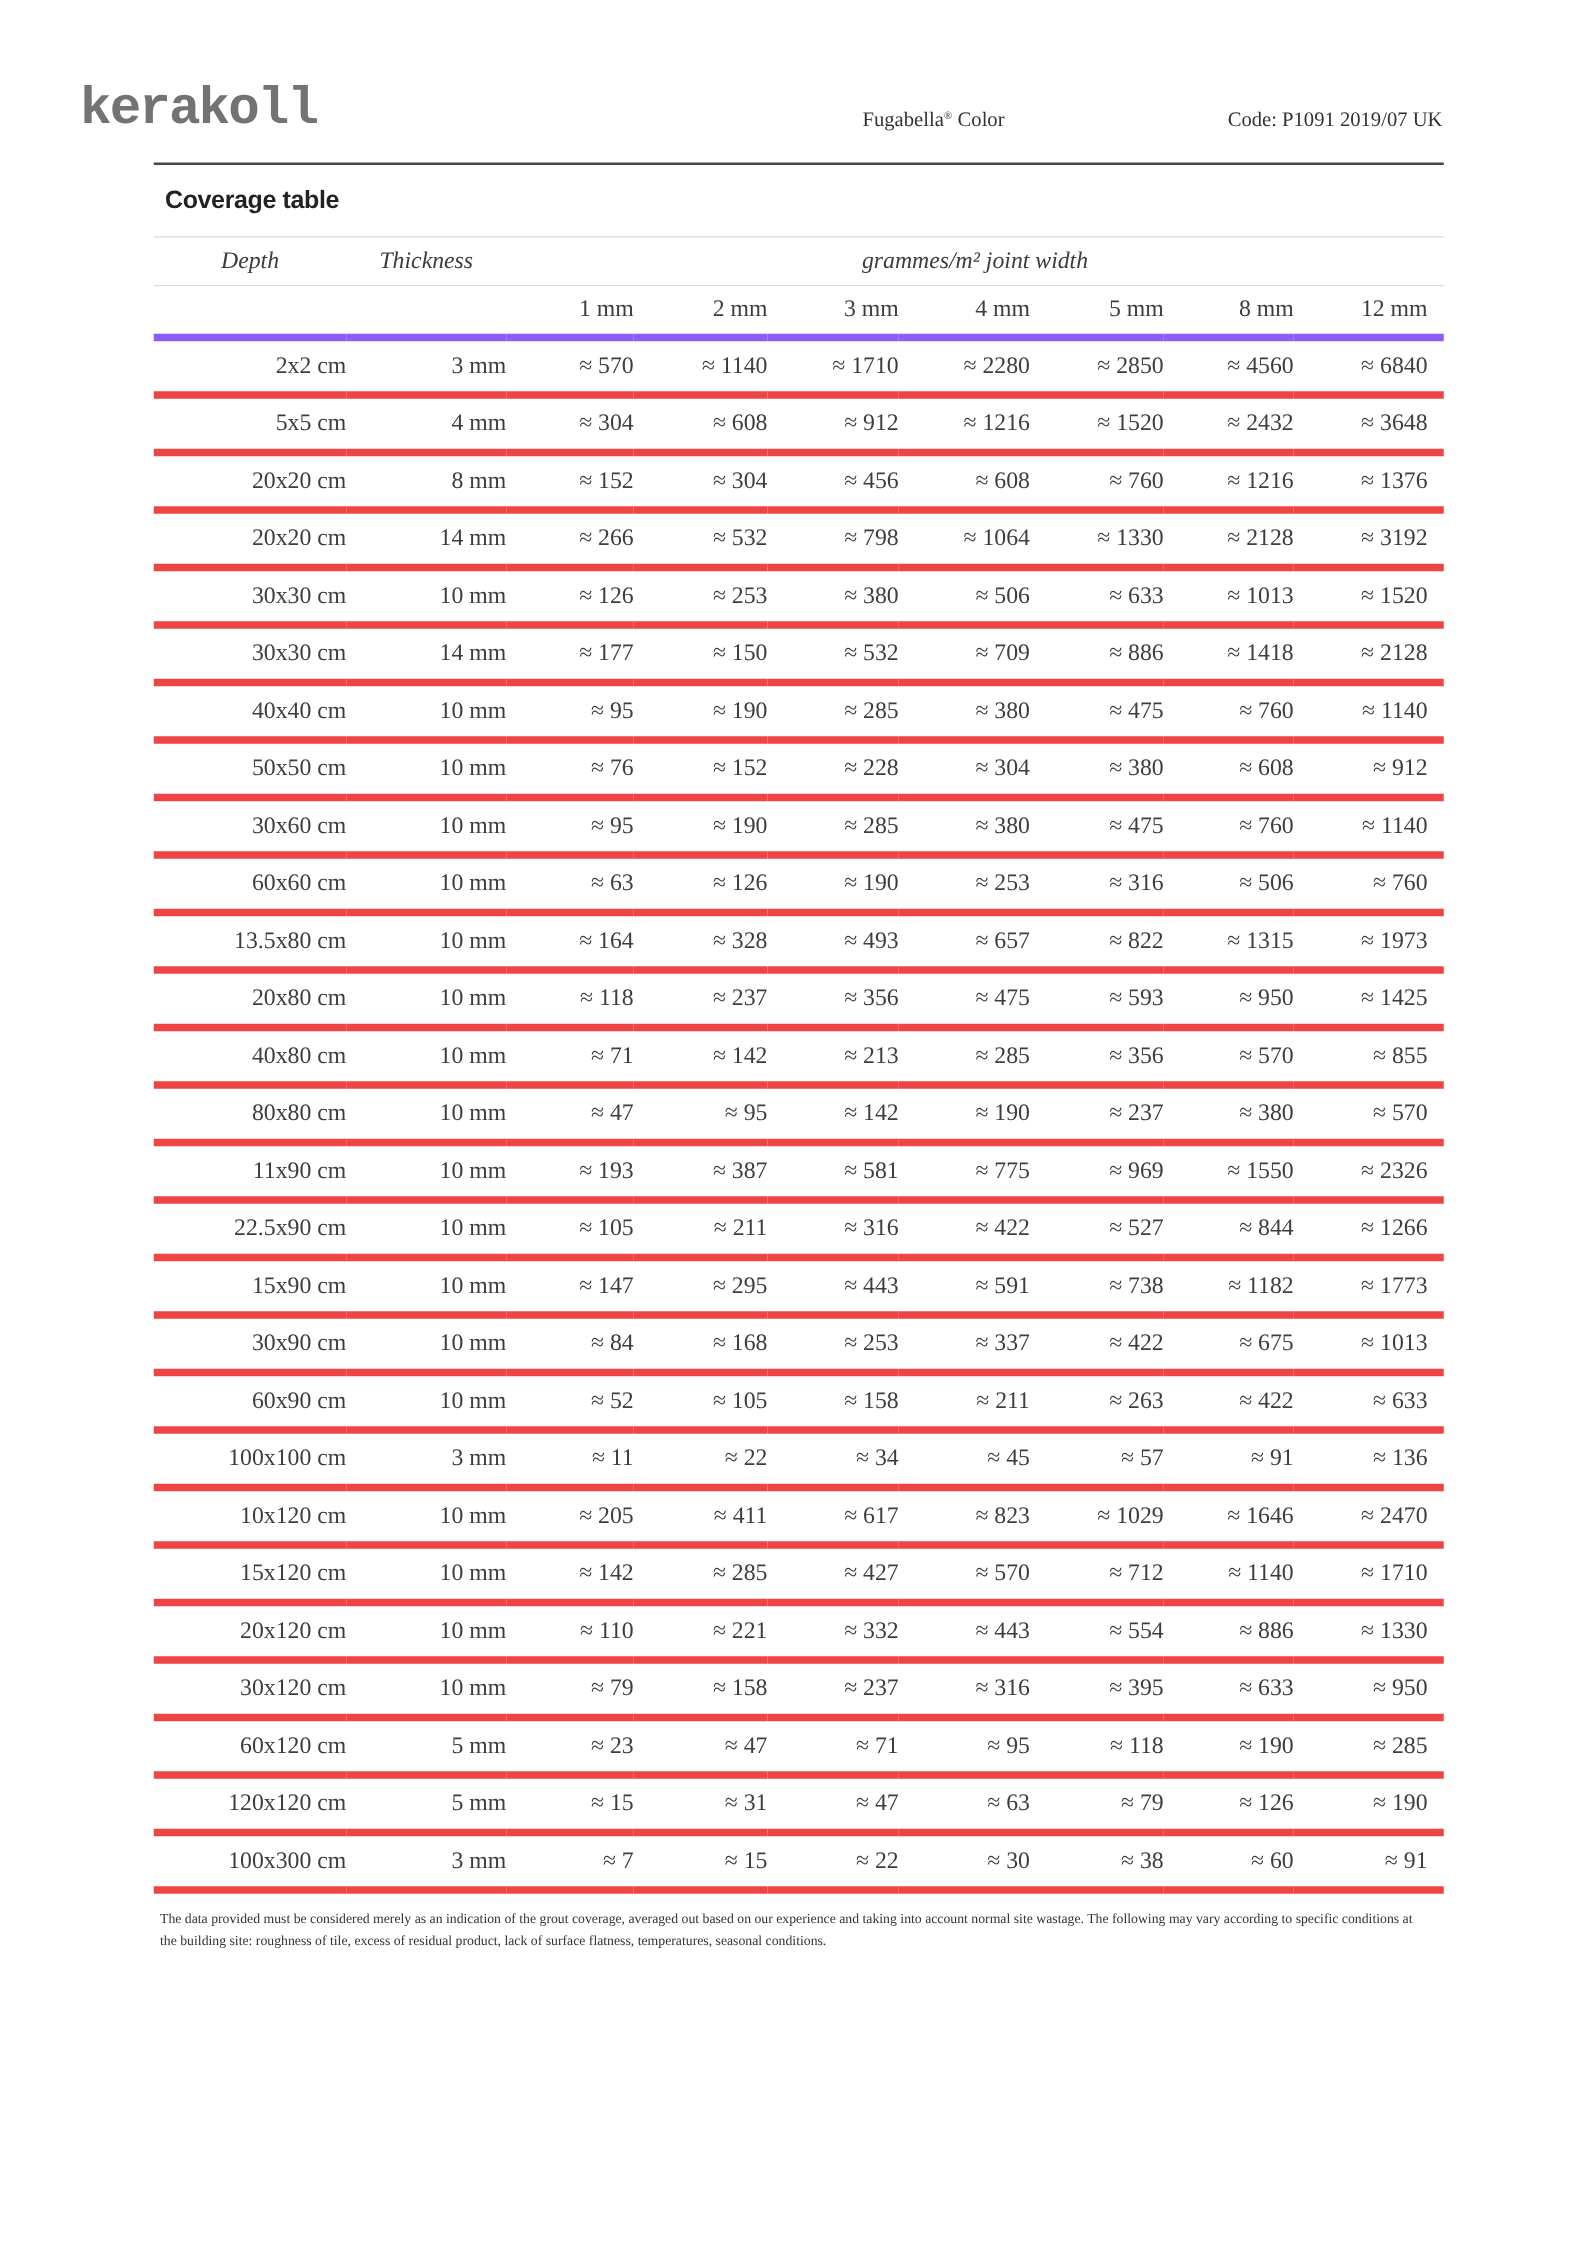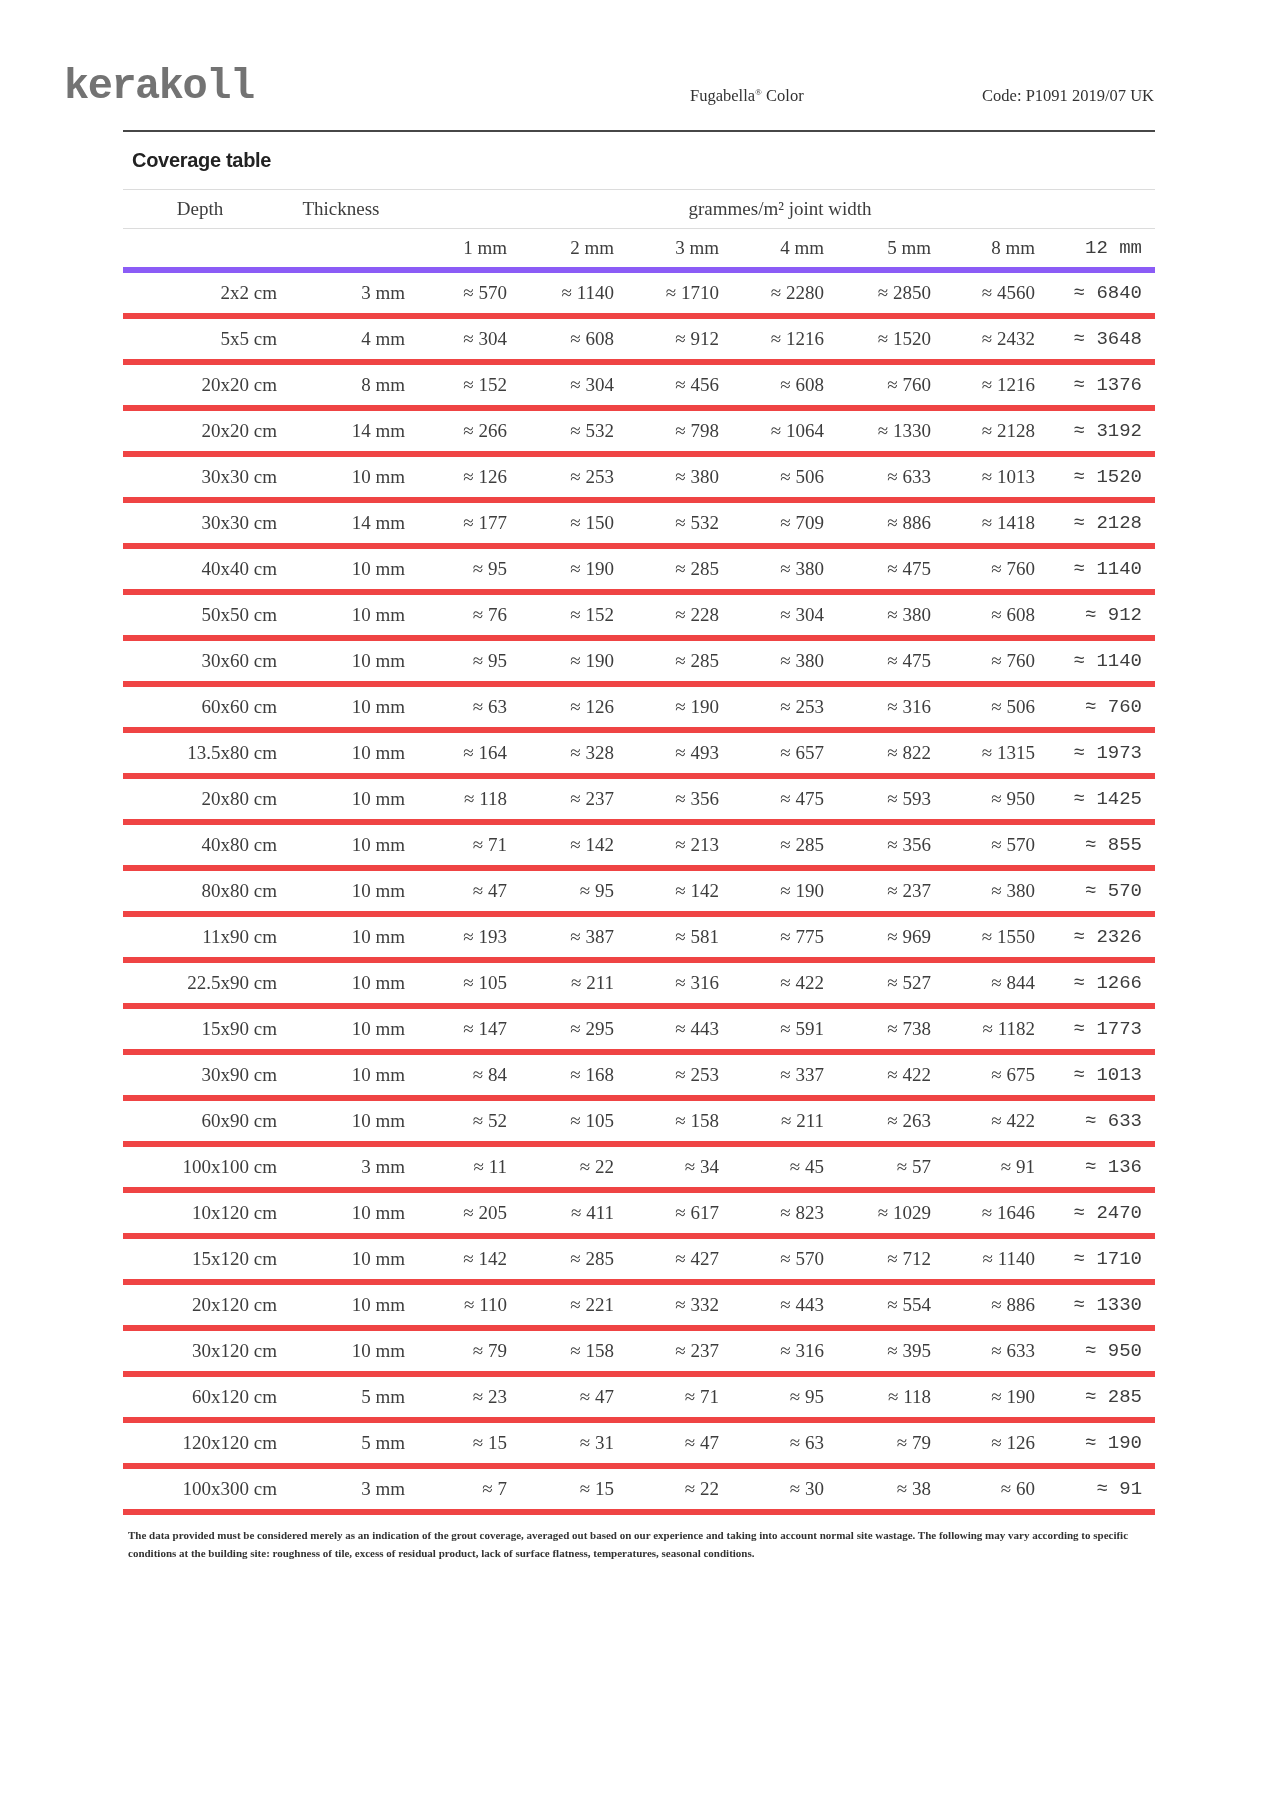--- a/index.html
+++ b/index.html
@@ -38,29 +38,29 @@
     font-family:"Liberation Sans", sans-serif;
     font-weight:bold; font-size:20px; letter-spacing:-0.3px;
     color:#222222;
   }
   table.coverage {
     width:1032px; table-layout:fixed; border-collapse:collapse;
     font-size:19px; color:#3d3d3d;
   }
   table.coverage th { font-weight:normal; padding:0; }
   table.coverage td { padding:0; }
-  tr.group-row  { height:38px;   border-bottom:1px solid #dcdcdc; }
+  tr.group-row  { height:38px;   border-bottom:1px solid #dcdcdc;font-style:italic; }
   tr.mm-row     { height:42px;   border-bottom:6px solid #8b5cf6; }
   tbody tr      { height:46px;   border-bottom:6px solid #ef4444; }
   .c-center { text-align:center; }
   .c-right  { text-align:right; }
-  .c-last   { padding-right:13px !important;font-family:Liberation Mono, monospace; }
+  .c-last   { padding-right:13px !important; }
   .footnote {
     margin-top:12px; padding-left:5px; width:1005px;
-    font-size:11px; font-weight:bold; color:#333333; line-height:1.62;
+    font-size:11px; font-weight:normal; color:#333333; line-height:1.62;
   }
 </style>
 </head>
 <body>
 
 <div class="logo">kerakoll</div>
 
 <div class="product"><span>Fugabella</span><sup>®</sup><span> Color</span></div>
 
 <div class="code">Code: P1091 2019/07 UK</div>

